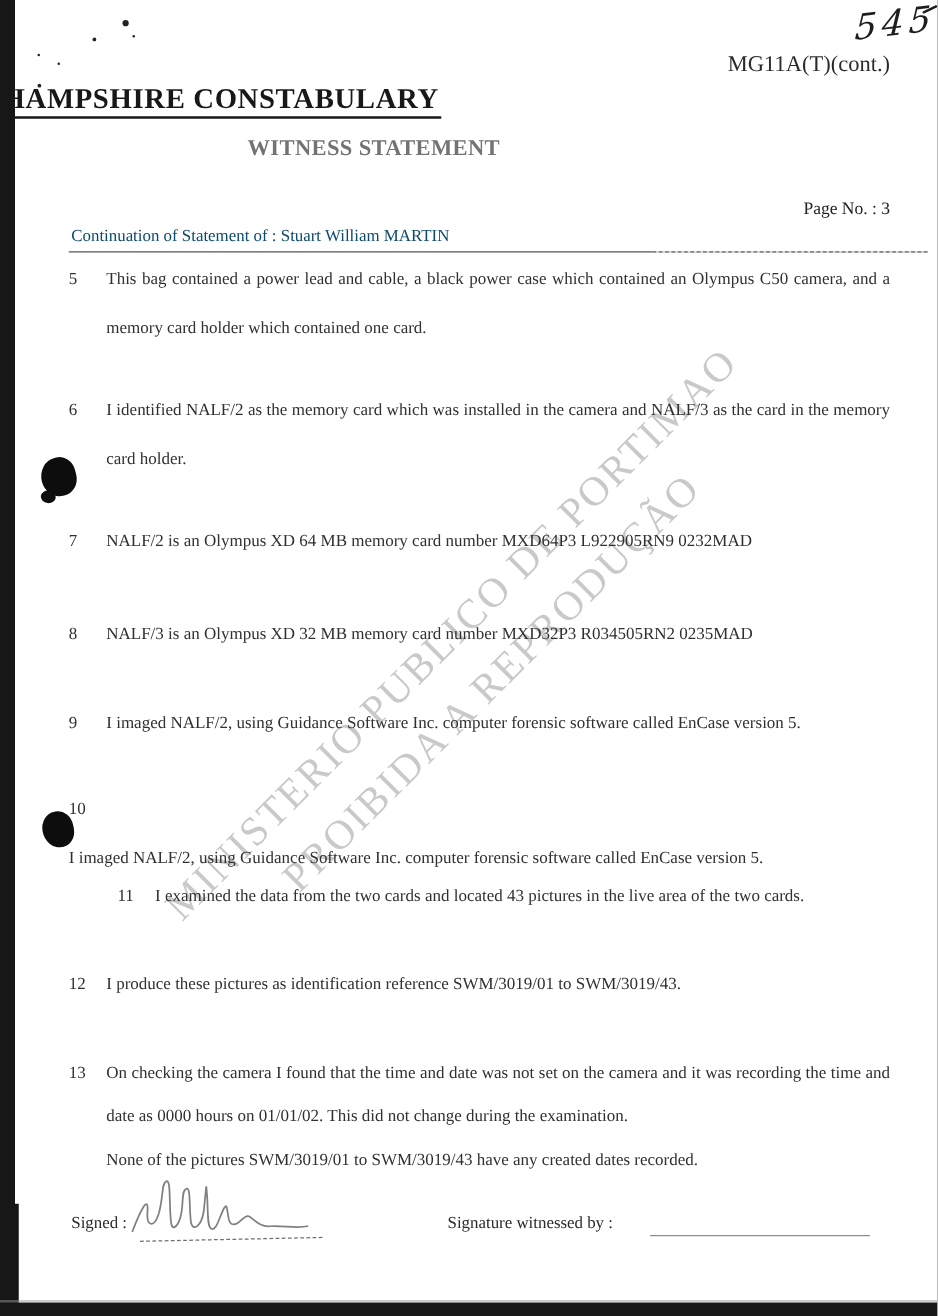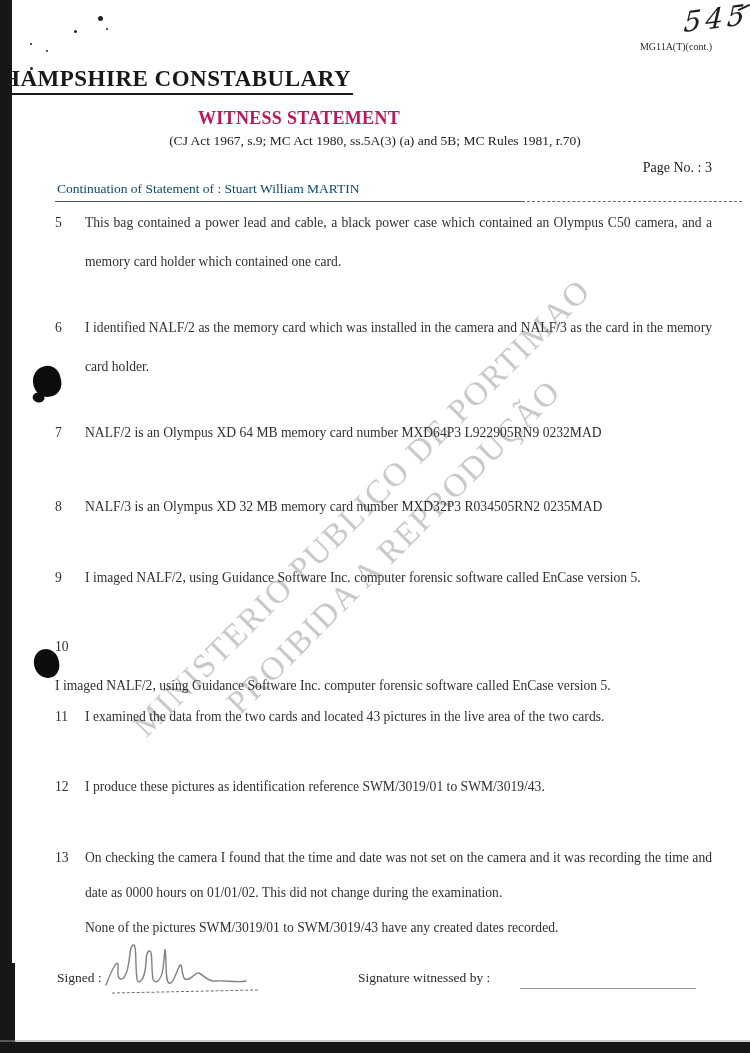--- a/index.html
+++ b/index.html
@@ -31,27 +31,27 @@
   }
   .hand-num .digits{
     font-style:italic;font-size:28px;color:#1e1e1e;
     letter-spacing:4px;font-family:"DejaVu Serif", serif;
     display:inline-block;transform:skewX(-10deg);
   }
   .hand-num .tick{
     position:absolute;right:-4px;top:8px;width:13px;height:2px;background:#1e1e1e;
     transform:rotate(-18deg);border-radius:2px;
   }
-  .form-code{position:absolute;left:540px;top:41px;width:172px;text-align:right;font-size:10px;color:#2a2a2a;}
+  .form-code{position:absolute;left:540px;top:41px;width:172px;text-align:right;font-size:18px;color:#2a2a2a;}
   .title-wrap{position:absolute;left:0;top:66px;width:750px;}
   .title-wrap .title{
     display:inline-block;font-size:23px;font-weight:bold;letter-spacing:.5px;color:#181818;
     border-bottom:2.5px solid #181818;padding:0 2px 1px 2px;
   }
-  .subtitle{position:absolute;left:0;top:108px;width:598px;text-align:center;font-size:18px;font-weight:bold;color:#be185d;letter-spacing:.3px;}
+  .subtitle{position:absolute;left:0;top:108px;width:598px;text-align:center;font-size:18px;font-weight:bold;color:#737373;letter-spacing:.3px;}
   .acts-line{position:absolute;left:0;top:133px;width:750px;text-align:center;font-size:13.5px;color:#222;}
   .page-no{position:absolute;right:38px;top:160px;font-size:14px;color:#222;}
   .continuation{position:absolute;left:57px;top:181px;font-size:13.5px;color:#0c4a6e;}
   .continuation-rule{position:absolute;left:55px;top:201px;width:687px;border-top:1.5px solid #555;}
   .continuation-rule::after{content:"";position:absolute;right:0;top:-1.5px;width:220px;border-top:1.5px dashed #666;background:var(--paper);}
   
   .wm{
     position:absolute;white-space:nowrap;color:var(--watermark);
     font-size:33px;letter-spacing:2px;font-family:"Liberation Serif", serif;
     transform:translate(-50%,-50%) rotate(-45deg);
@@ -95,21 +95,20 @@
   <div class="hand-num">
     <span class="digits">545</span>
     <span class="tick"></span>
   </div>
   <div class="form-code">MG11A(T)(cont.)</div>
 
   <div class="title-wrap">
     <span class="title">HAMPSHIRE CONSTABULARY</span>
   </div>
   <div class="subtitle">WITNESS STATEMENT</div>
-  <div class="acts-line">(CJ Act 1967, s.9; MC Act 1980, ss.5A(3) (a) and 5B; MC Rules 1981, r.70)</div>
   <div class="page-no">Page No. : 3</div>
   <div class="continuation">Continuation of Statement of : Stuart William MARTIN</div>
   <div class="continuation-rule"></div>
 
   <div class="para lh39" style="top:203px;">
     <div class="num">5</div>
     <div class="txt">This bag contained a power lead and cable, a black power case which contained an Olympus C50 camera, and a memory card holder which contained one card.</div>
   </div>
   <div class="para lh39" style="top:308px;">
     <div class="num">6</div>
@@ -124,21 +123,21 @@
     <div class="txt">NALF/3 is an Olympus XD 32 MB memory card number MXD32P3 R034505RN2 0235MAD</div>
   </div>
   <div class="para lh39" style="top:558px;">
     <div class="num">9</div>
     <div class="txt">I imaged NALF/2, using Guidance Software Inc. computer forensic software called EnCase version 5.</div>
   </div>
   <div class="para lh39" style="top:627px;flex-direction:column;">
     <div class="num">10</div>
     <div class="txt">I imaged NALF/2, using Guidance Software Inc. computer forensic software called EnCase version 5.</div>
   </div>
-  <div class="para lh39" style="top:697px;">
+  <div class="para lh39" style="top:697px;margin-left:39px;">
     <div class="num">11</div>
     <div class="txt">I examined the data from the two cards and located 43 pictures in the live area of the two cards.</div>
   </div>
   <div class="para lh39" style="top:767px;">
     <div class="num">12</div>
     <div class="txt">I produce these pictures as identification reference SWM/3019/01 to SWM/3019/43.</div>
   </div>
   <div class="para lh35" style="top:840px;">
     <div class="num">13</div>
     <div class="txt">

